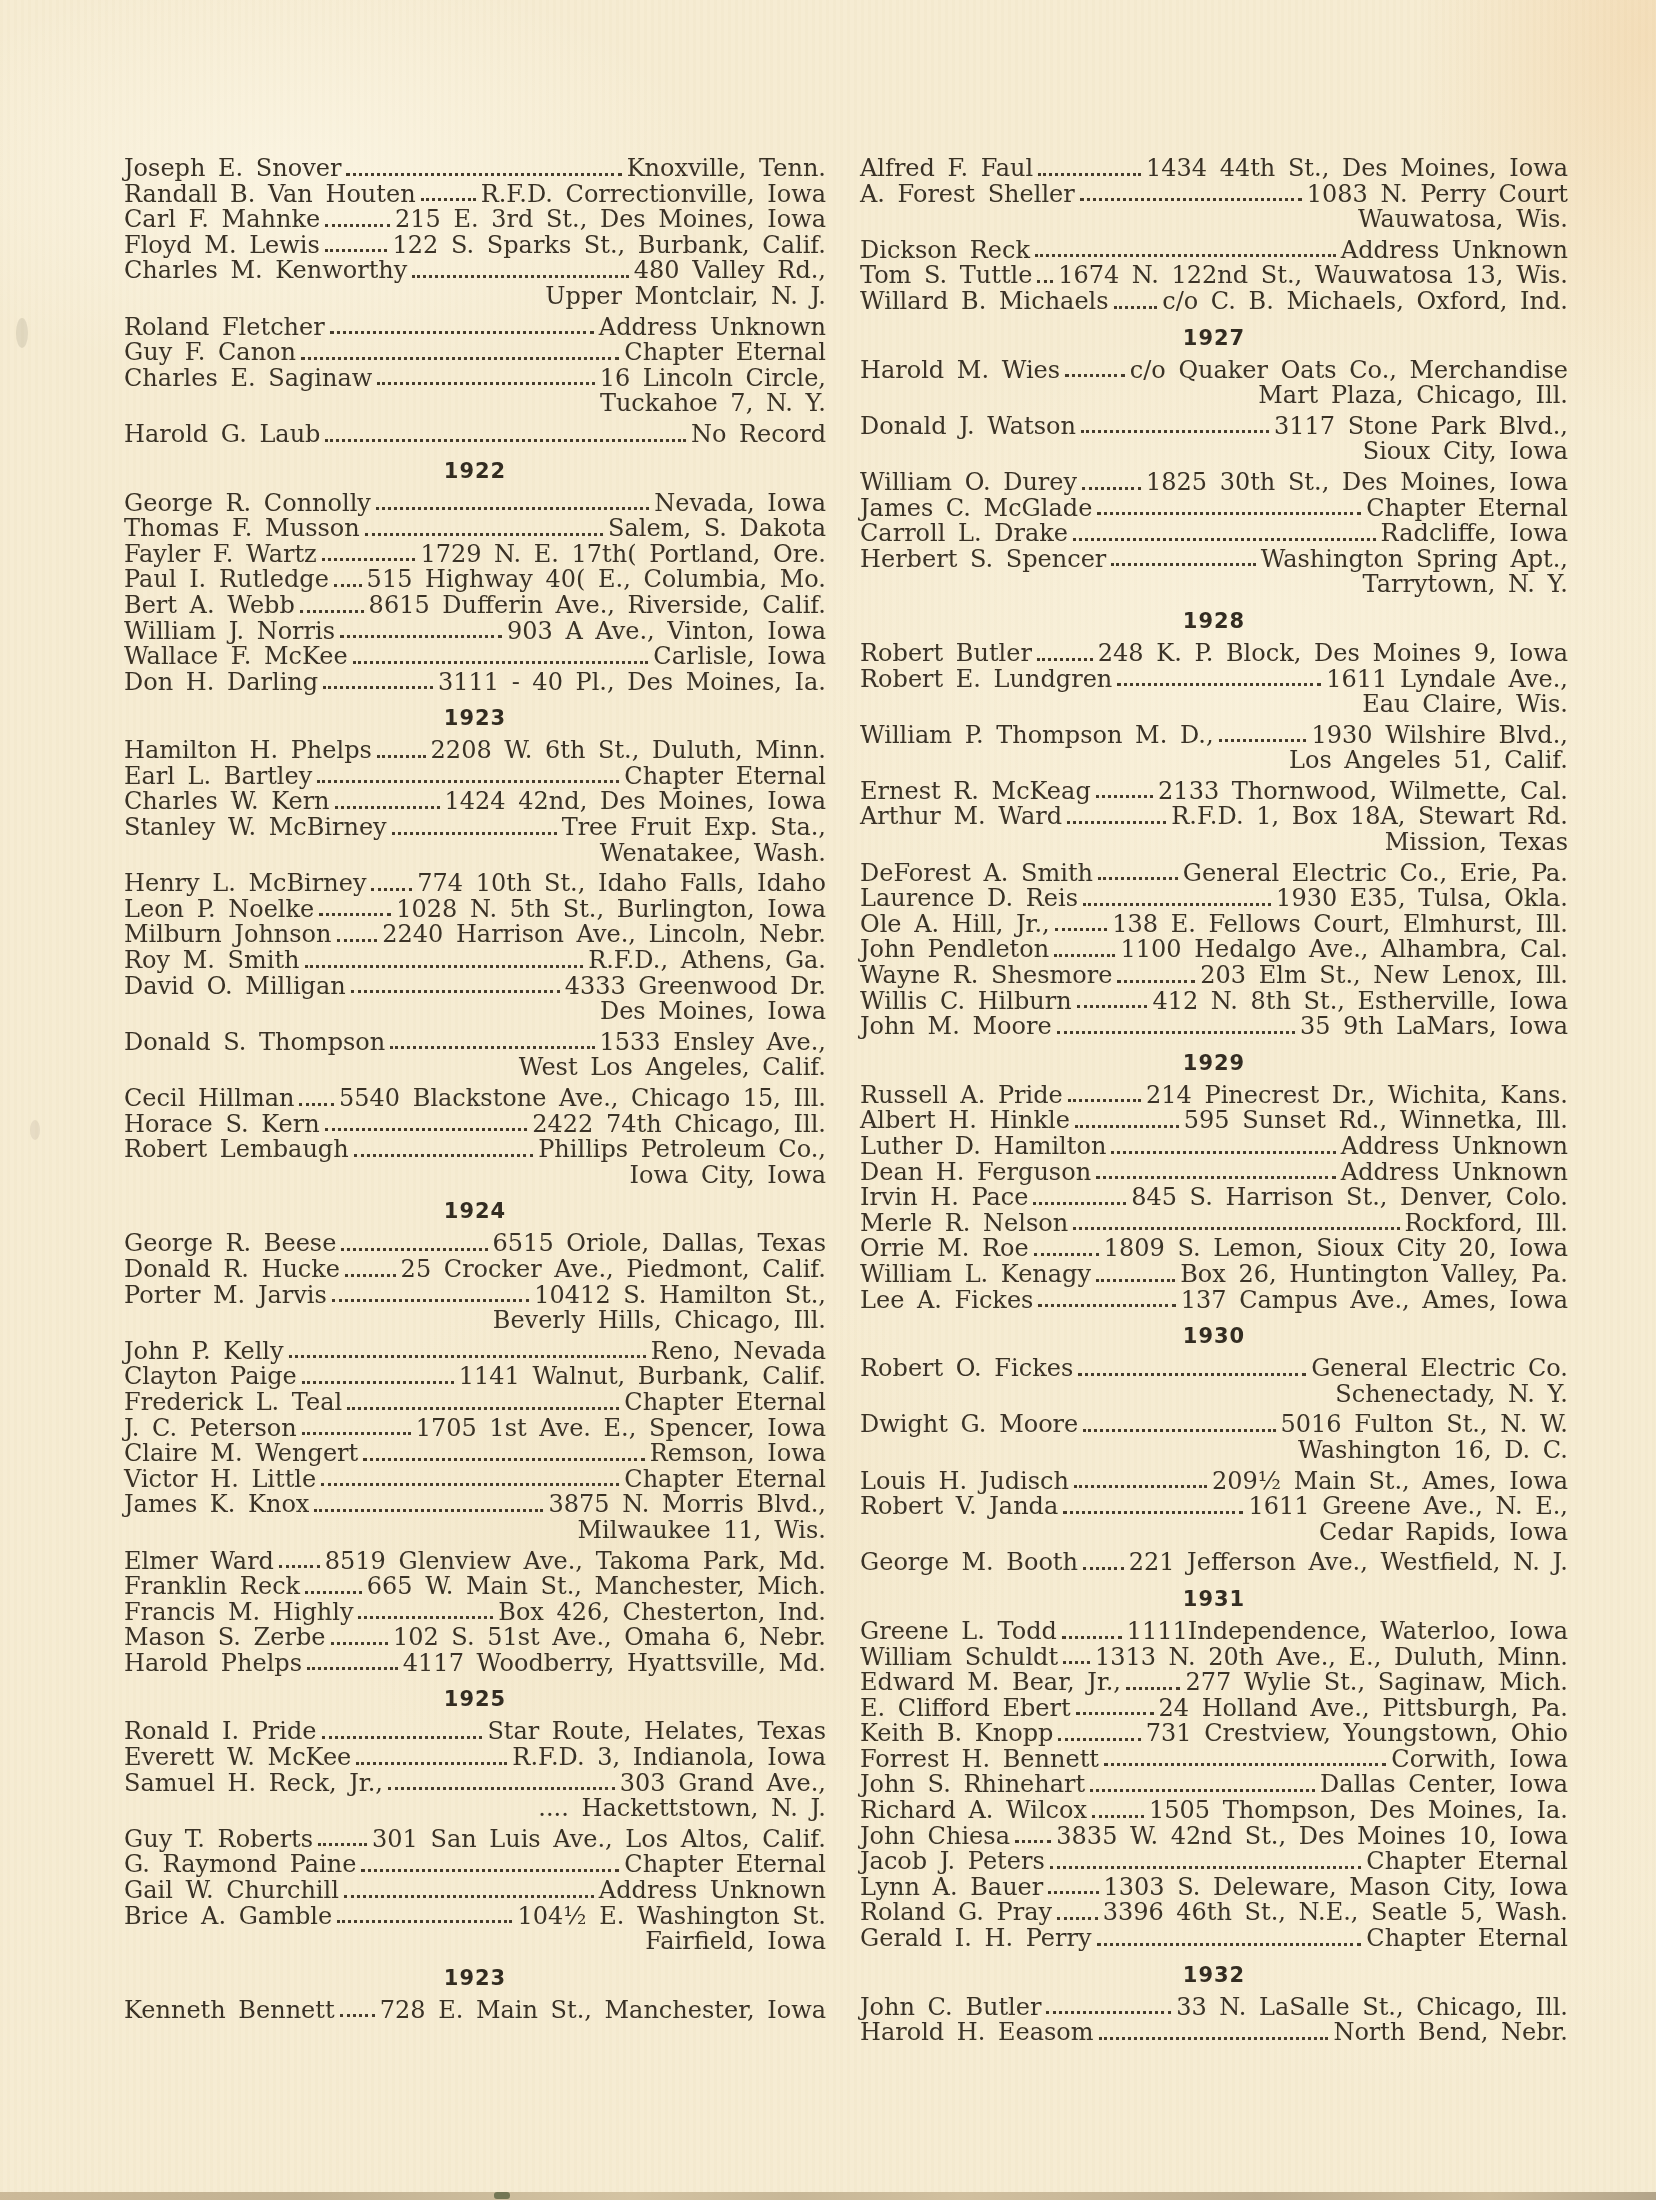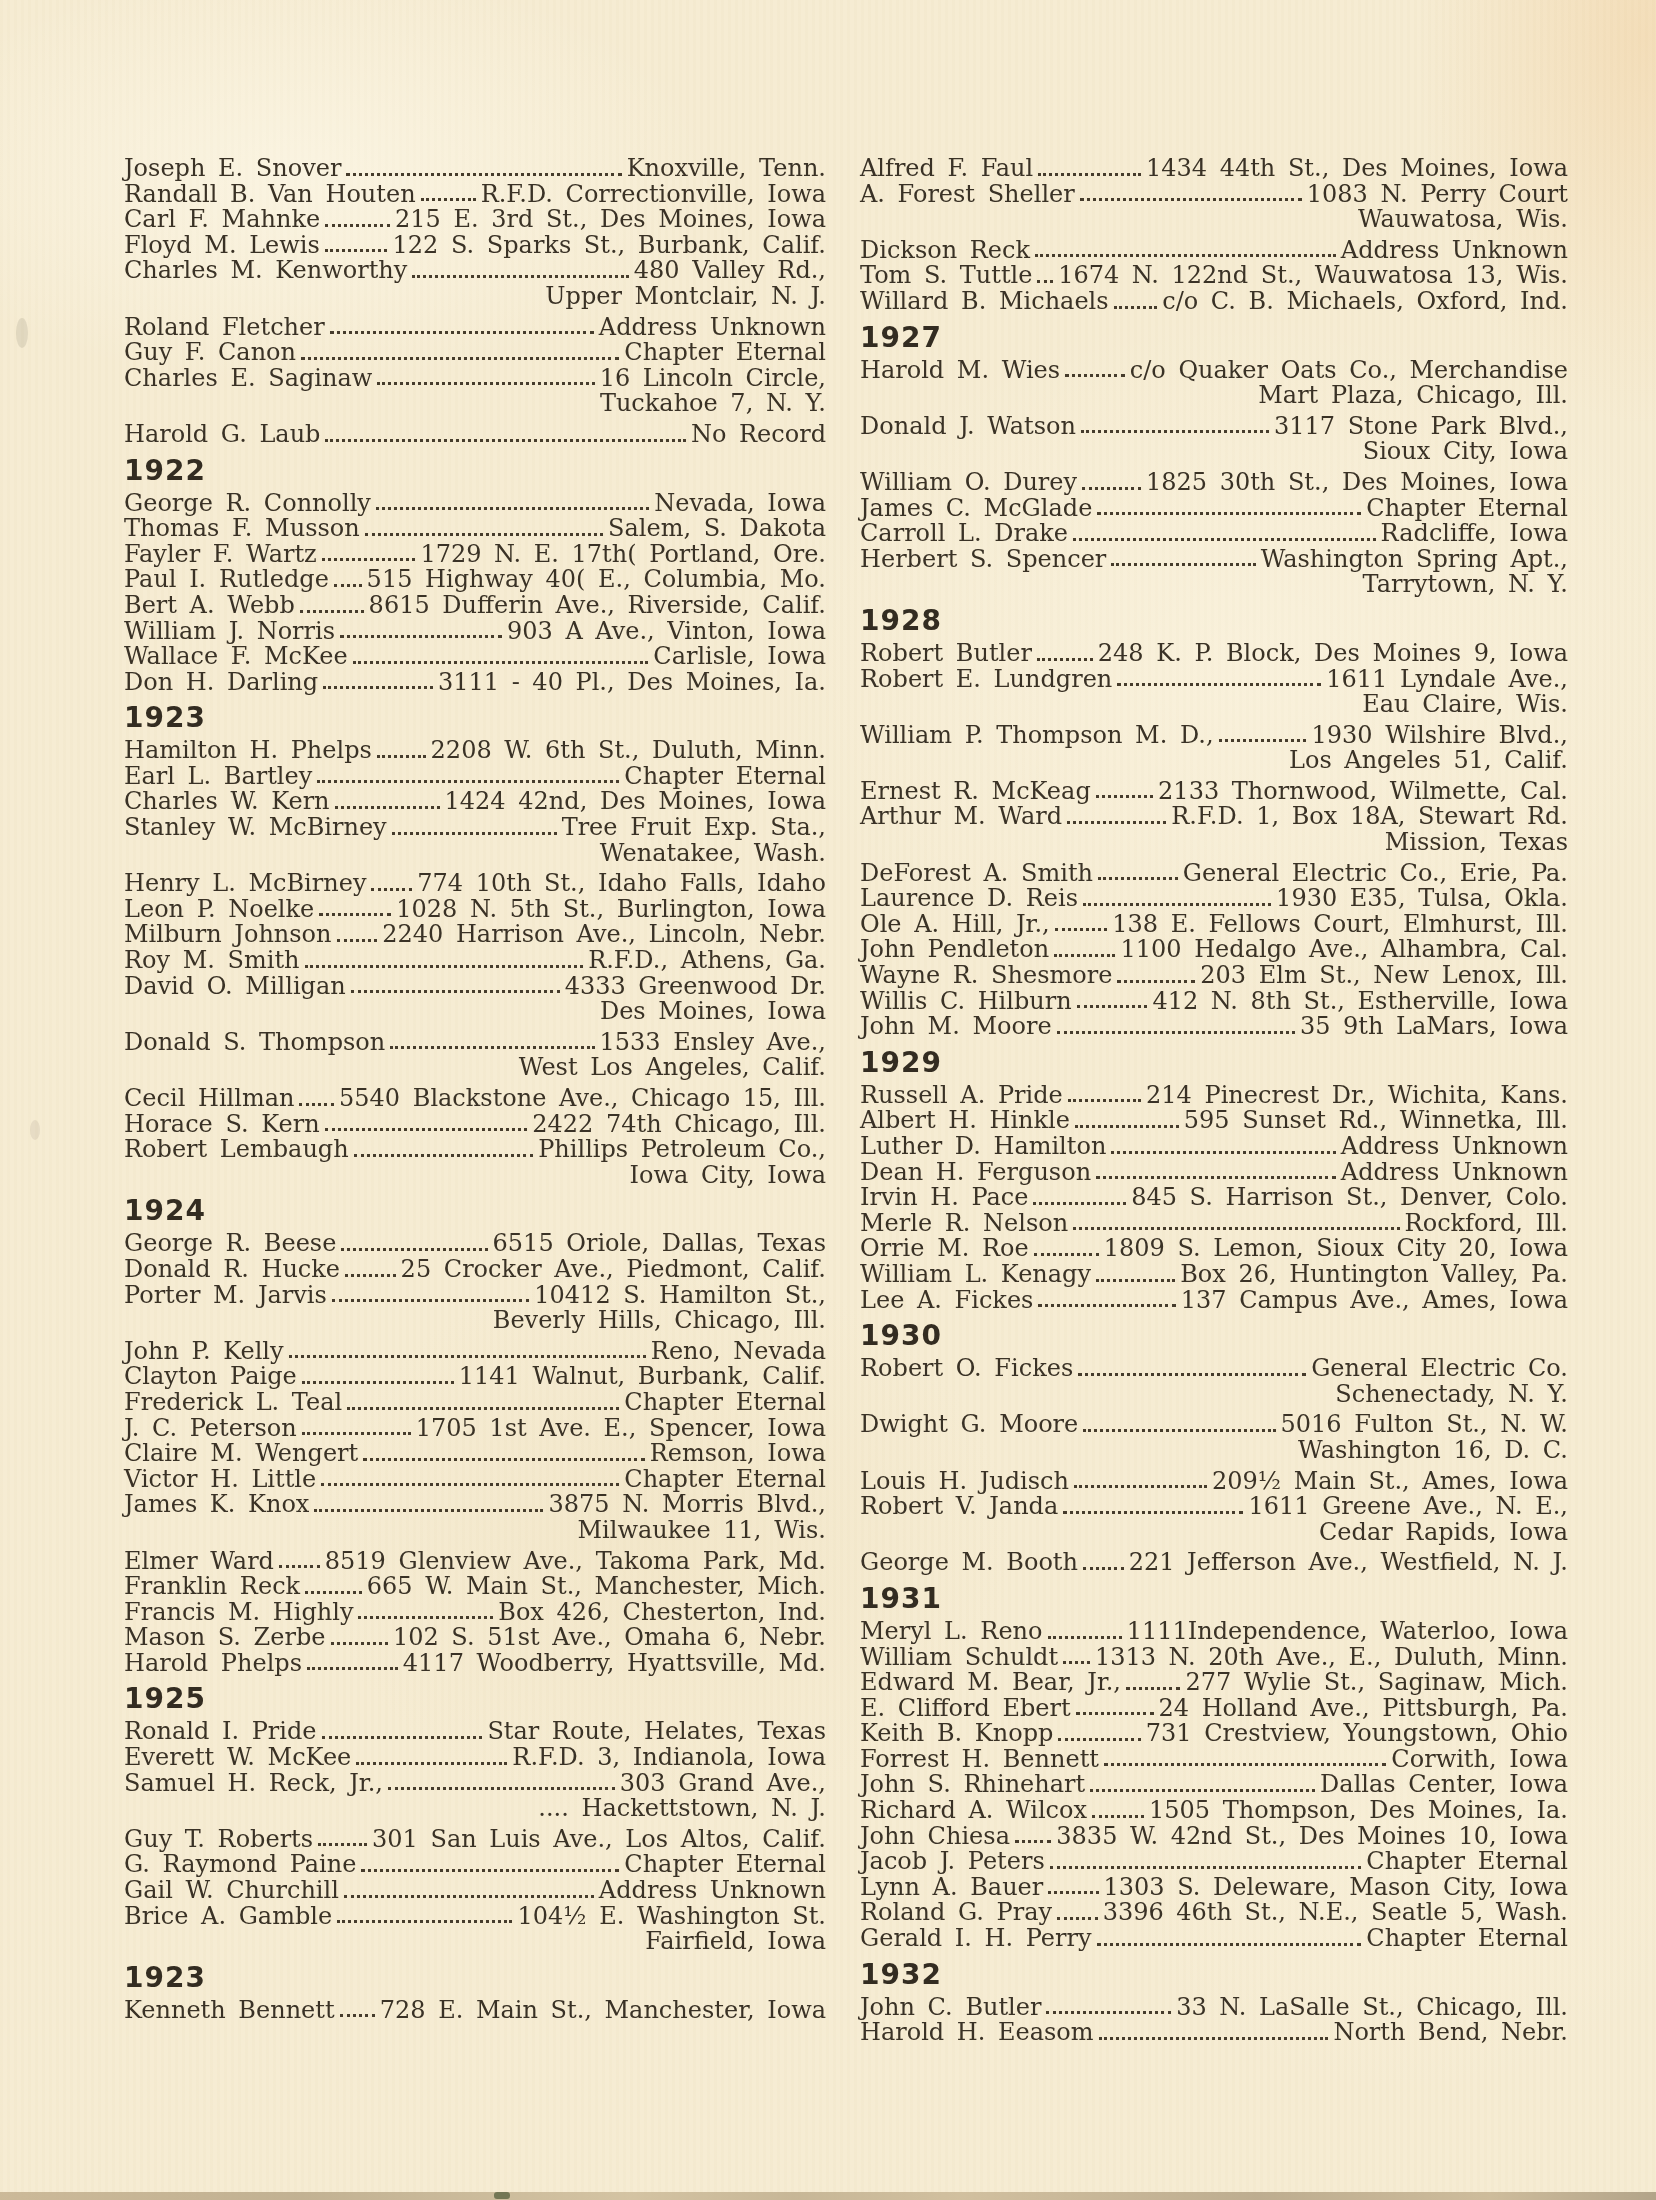--- a/index.html
+++ b/index.html
@@ -59,23 +59,24 @@
   .name { flex: 0 0 auto; }
   .addr { flex: 0 0 auto; }
   .dots {
     flex: 1 1 auto; min-width: 12px;
     margin: 0 5px; height: 0;
     border-bottom: 3px dotted #463c2c;
     align-self: flex-end; margin-bottom: 6px;
   }
   .line.cont { justify-content: flex-end; }
   .year {
+    text-align: center;
     font-family: "DejaVu Sans", sans-serif;
     font-weight: bold;
-    font-size: 28px; line-height: 30px;
+    font-size: 21px; line-height: 30px;
     letter-spacing: 1px;
     margin: 8px 0 5px 0;
     color: #332c21;
   }
 </style>
 </head>
 <body>
 
 <div class="paper-texture"></div>
 <div class="tint-top-right"></div>
@@ -780,21 +781,21 @@
     <div class="entry">
       <div class="line">
         <span class="name">George M. Booth</span>
         <span class="dots"></span>
         <span class="addr">221 Jefferson Ave., Westfield, N. J.</span>
       </div>
     </div>
     <div class="year">1931</div>
     <div class="entry">
       <div class="line">
-        <span class="name">Meryl L. Reno</span>
+        <span class="name">Greene L. Todd</span>
         <span class="dots"></span>
         <span class="addr">1111Independence, Waterloo, Iowa</span>
       </div>
     </div>
     <div class="entry">
       <div class="line">
         <span class="name">William Schuldt</span>
         <span class="dots"></span>
         <span class="addr">1313 N. 20th Ave., E., Duluth, Minn.</span>
       </div>

